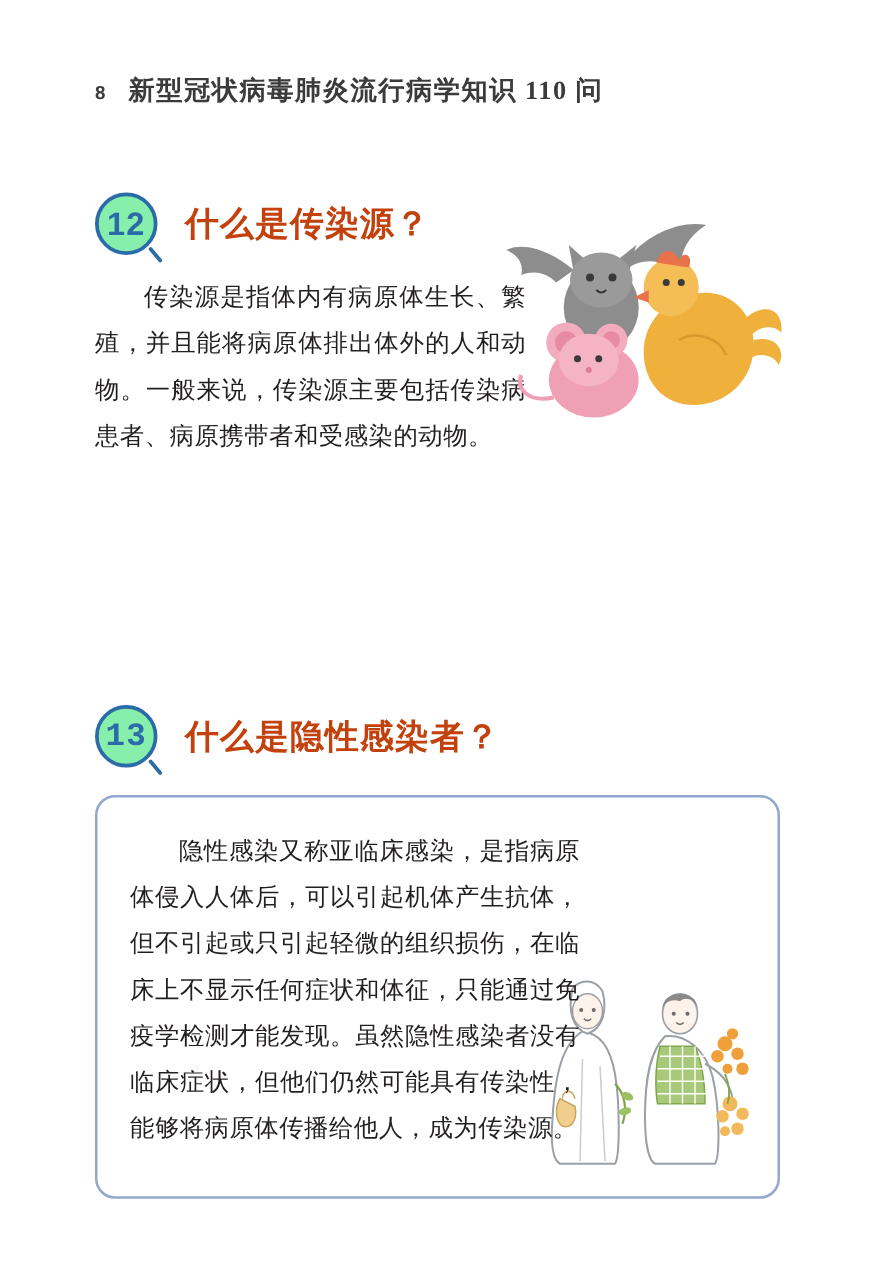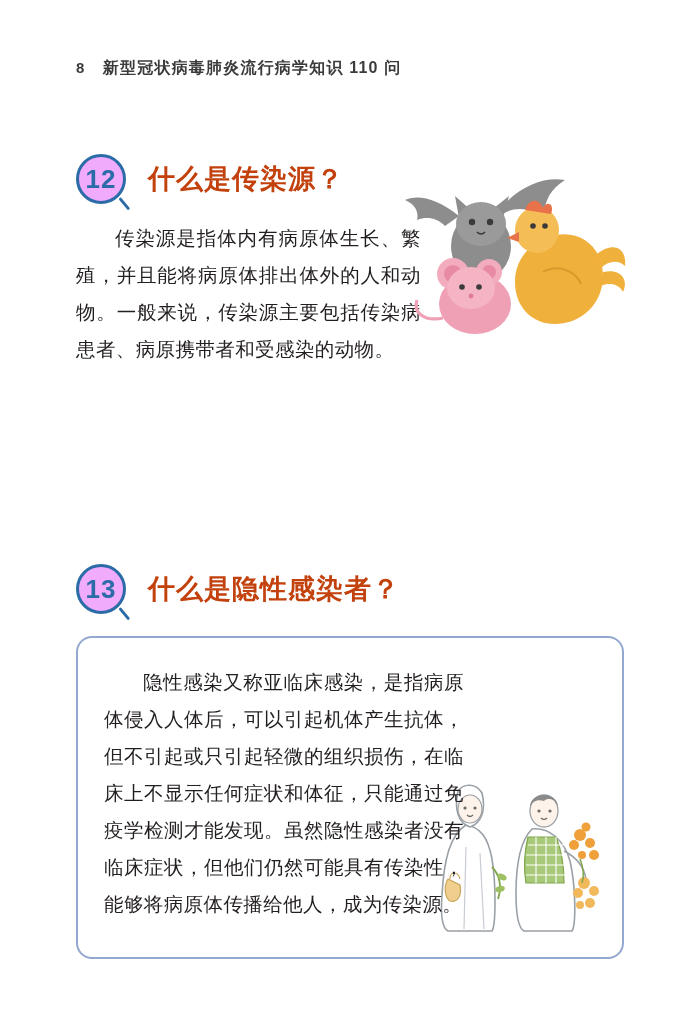--- a/index.html
+++ b/index.html
@@ -32,24 +32,25 @@
     align-items: baseline;
     gap: 18px;
   }
   .page-number {
     font-size: 15px;
     color: #3b3b3b;
     font-weight: bold;
     letter-spacing: 0.5px;
   }
   .head-title {
-    font-size: 16px;
+    font-size: 21px;
     color: #3b3b3b;
     letter-spacing: 1.2px;
     font-weight: bold;
+    font-family: Liberation Serif, serif;
   }
 
   
   .qblock {
     position: absolute;
     left: 76px;
     width: 548px;
   }
   .qhead {
     display: flex;
@@ -65,21 +66,21 @@
   }
   .qnum .circle {
     position: absolute;
     inset: 0;
     border: 3px solid #2b6ca8;
     border-radius: 50%;
     box-sizing: border-box;
     display: flex;
     align-items: center;
     justify-content: center;
-    background: #f0abfc;
+    background: #86efac;
   }
   .qnum .circle span {
     font-size: 26px;
     font-weight: bold;
     color: #2b6ca8;
     line-height: 1;
     letter-spacing: 1px;
   }
   .qnum .handle {
     position: absolute;
@@ -125,21 +126,21 @@
   
   .animals {
     position: absolute;
     right: -8px;
     top: 18px;
     width: 235px;
     height: 185px;
   }
 
   
-  #q13 { top: 560px; }
+  #q13 { top: 560px; font-family: Liberation Mono, monospace; }
   .box {
     margin-top: 18px;
     border: 2px solid #93a8d0;
     border-radius: 16px;
     padding: 26px 30px 34px 26px;
     box-sizing: border-box;
     width: 548px;
     min-height: 290px;
     position: relative;
     background: #ffffff;

